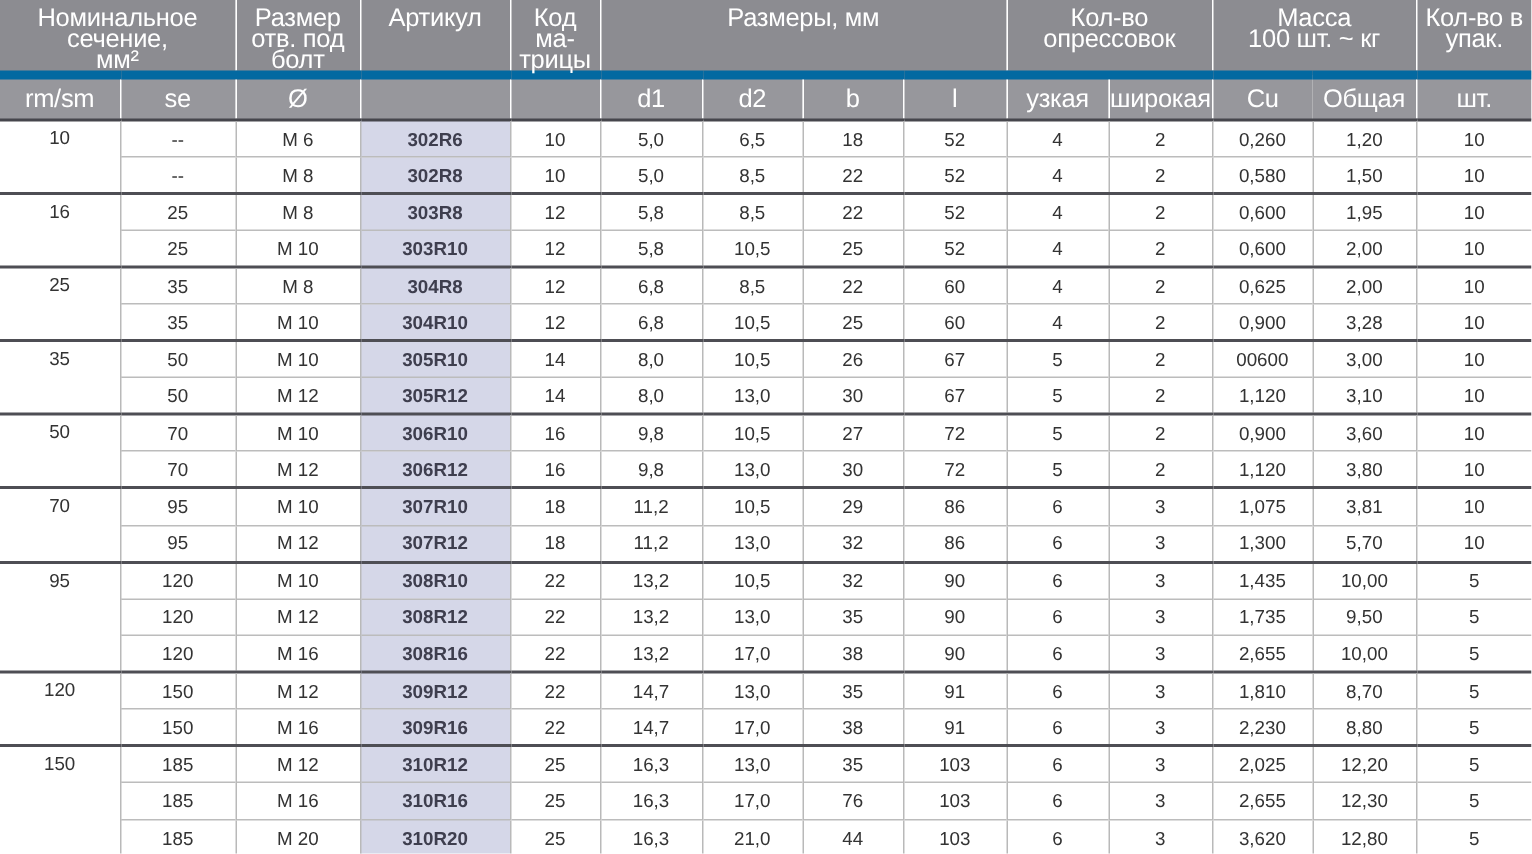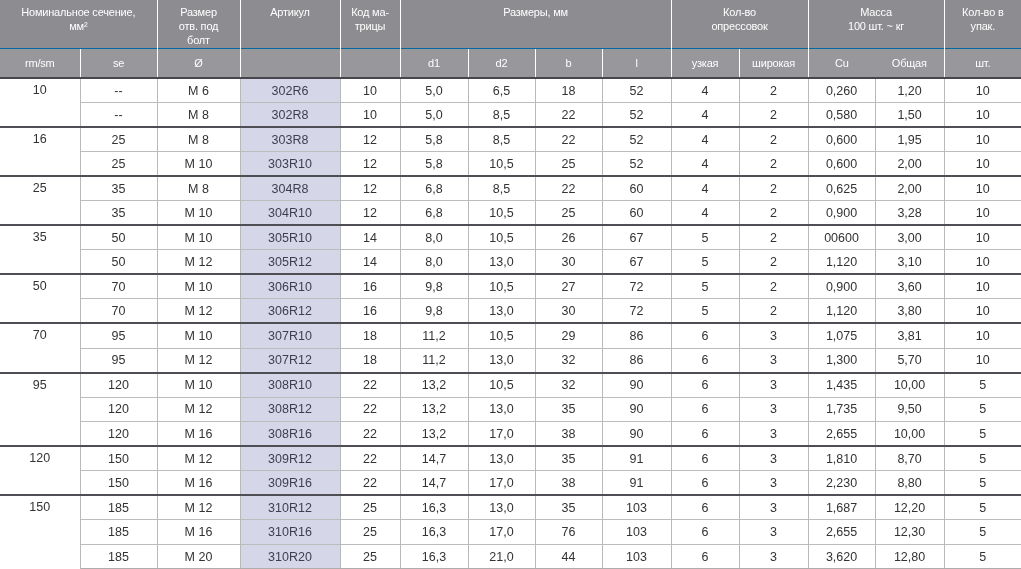--- a/index.html
+++ b/index.html
@@ -20,34 +20,34 @@
     color:var(--data-text);
   }
   table{
     width:1021px;table-layout:fixed;border-collapse:collapse;
   }
   
   thead th{
     background:var(--header-bg);
     color:#ffffff;
     font-weight:normal;
-    font-size:11px;
+    font-size:17px;
     letter-spacing:-0.2px;
     white-space:pre-line;
     text-align:center;
     border-left:1px solid #ffffff;
   }
   thead tr:first-child{height:48px;}
   thead tr:first-child th{vertical-align:top;padding-top:5px;line-height:14px;}
   thead tr:first-child th:first-child{border-left:none;}
   thead tr.subrow{height:30px;}
   thead tr.subrow th{
     background:var(--subheader-bg);
     vertical-align:middle;
-    border-top:1px solid #0369a1;
+    border-top:6px solid #0369a1;
     border-bottom:2px solid var(--header-bottom);
   }
   thead tr.subrow th:first-child{border-left:none;}
   thead tr.subrow th.no-sep{border-left:none;}
   
   tbody tr{height:24.55px;margin-left:47px;}
   tbody td{
     font-size:12.5px;
     text-align:center;
     vertical-align:middle;
@@ -57,21 +57,21 @@
   }
   tbody tr.group-start td{border-top:2px solid var(--group-line);}
   tbody td.rmsm{
     border-left:none;
     border-right:1px solid var(--grid-line);
     vertical-align:top;
     padding-top:4px;
   }
   tbody td.article{
     background:var(--article-bg);
-    font-weight:normal;
+    font-weight:bold;
     color:var(--article-text);
   }
   tbody tr:last-child td{border-bottom:1px solid #adadad;}
 </style>
 </head>
 <body>
 
 <table>
   <colgroup>
     <col style="width:80px">
@@ -393,21 +393,21 @@
         <td>185</td>
         <td>M 12</td>
         <td class="article">310R12</td>
         <td>25</td>
         <td>16,3</td>
         <td>13,0</td>
         <td>35</td>
         <td>103</td>
         <td>6</td>
         <td>3</td>
-        <td>1,687</td>
+        <td>2,025</td>
         <td>12,20</td>
         <td>5</td>
       </tr>
       <tr>
         <td>185</td>
         <td>M 16</td>
         <td class="article">310R16</td>
         <td>25</td>
         <td>16,3</td>
         <td>17,0</td>

